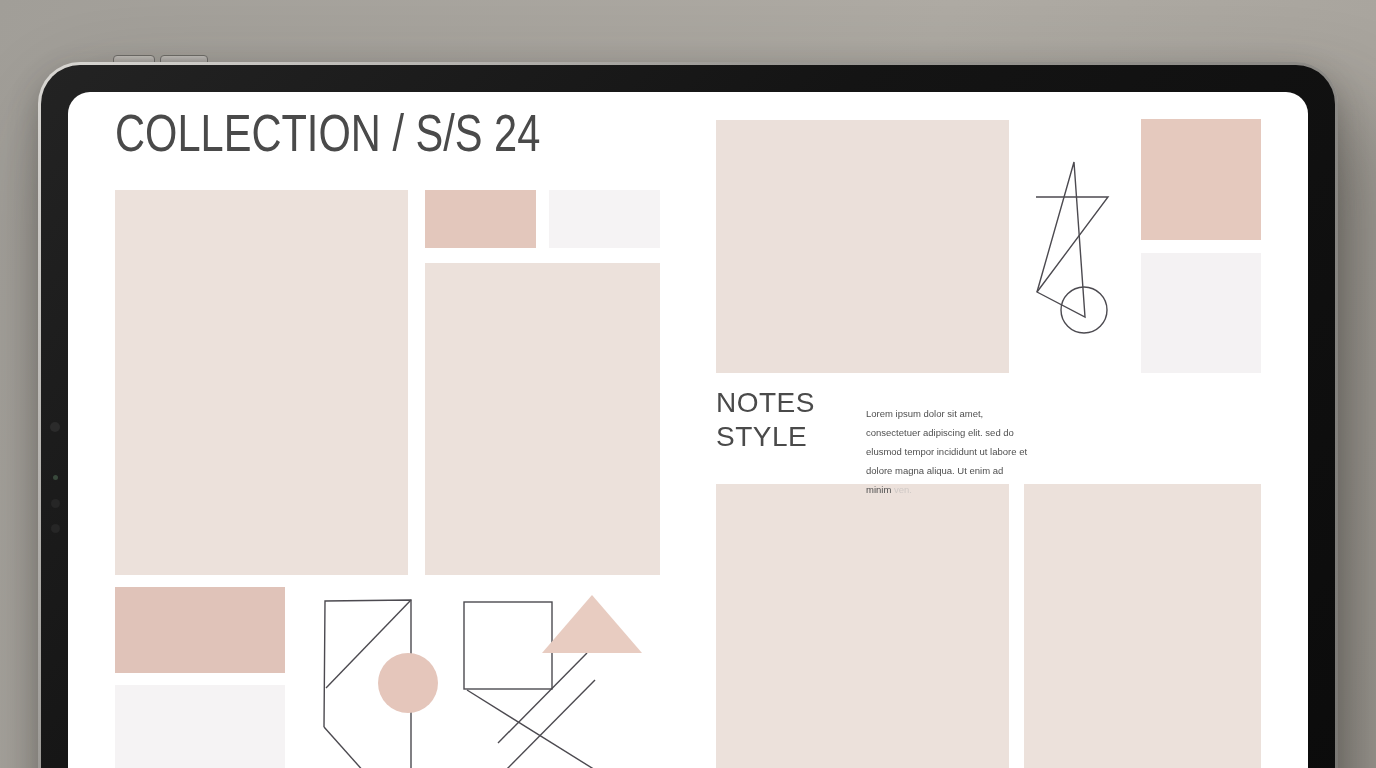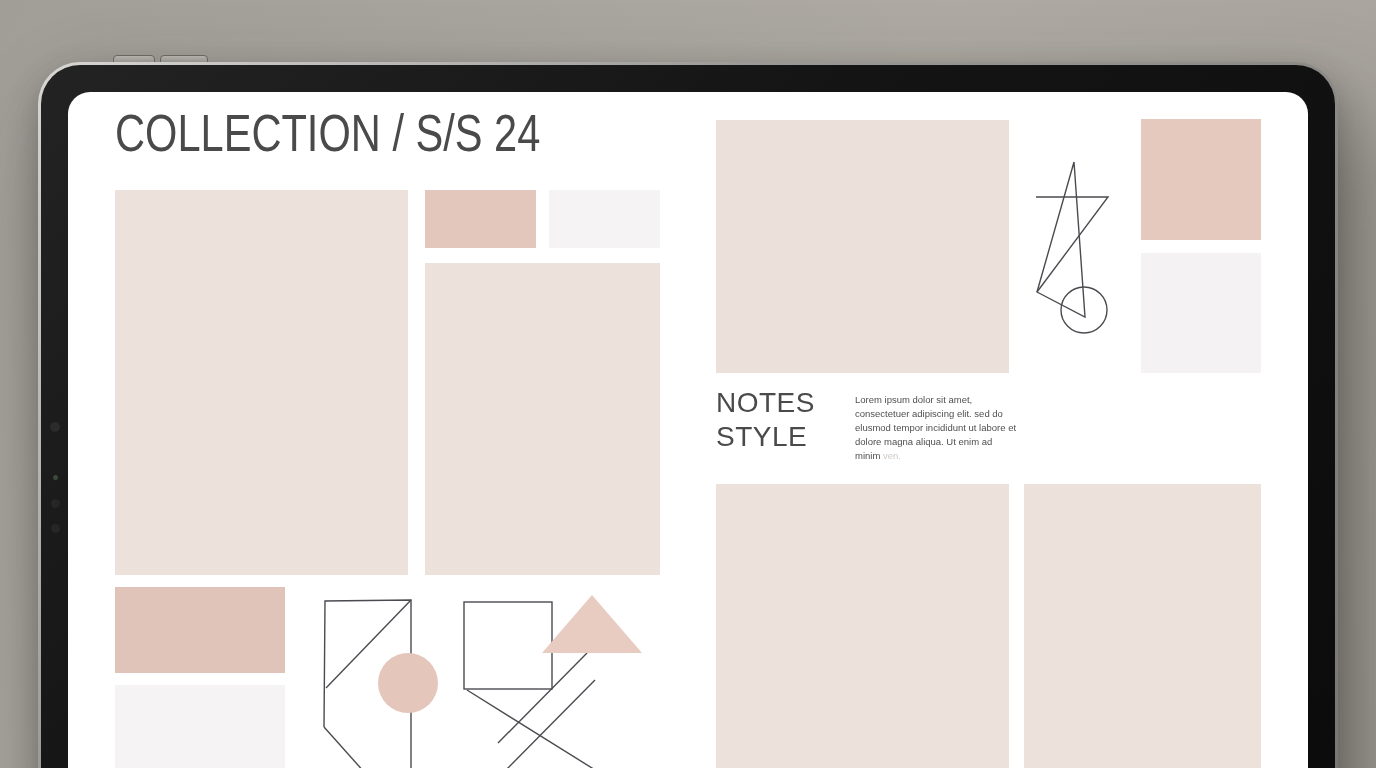--- a/index.html
+++ b/index.html
@@ -59,22 +59,22 @@
     stroke:var(--line,#4c4a50);stroke-width:1.4;fill:none;
   }
   .lineart .fill-circle{fill:var(--geo-circle,#e5c6bb);stroke:none;}
   .lineart .fill-triangle{fill:var(--geo-triangle,#e8ccc1);stroke:none;}
   .notes-heading{
     position:absolute;left:648px;top:294px;margin:0;
     font-size:28px;line-height:34px;font-weight:400;letter-spacing:.5px;
     color:var(--text-dark,#4a4a4a);
   }
   .notes-body{
-    position:absolute;left:787px;top:301px;width:162px;margin:0;
-    font-size:9.5px;line-height:14px;color:var(--text-body,#4f4f4f);
+    position:absolute;left:787px;top:301px;width:162px;margin:11px;
+    font-size:9.5px;line-height:19px;color:var(--text-body,#4f4f4f);
   }
   .notes-body .faint{color:var(--text-faint,#cfc9c6);}
 </style>
 </head>
 <body>
 
 <div class="side-btn b1"></div>
 <div class="side-btn b2"></div>
 
 <div class="tablet">

